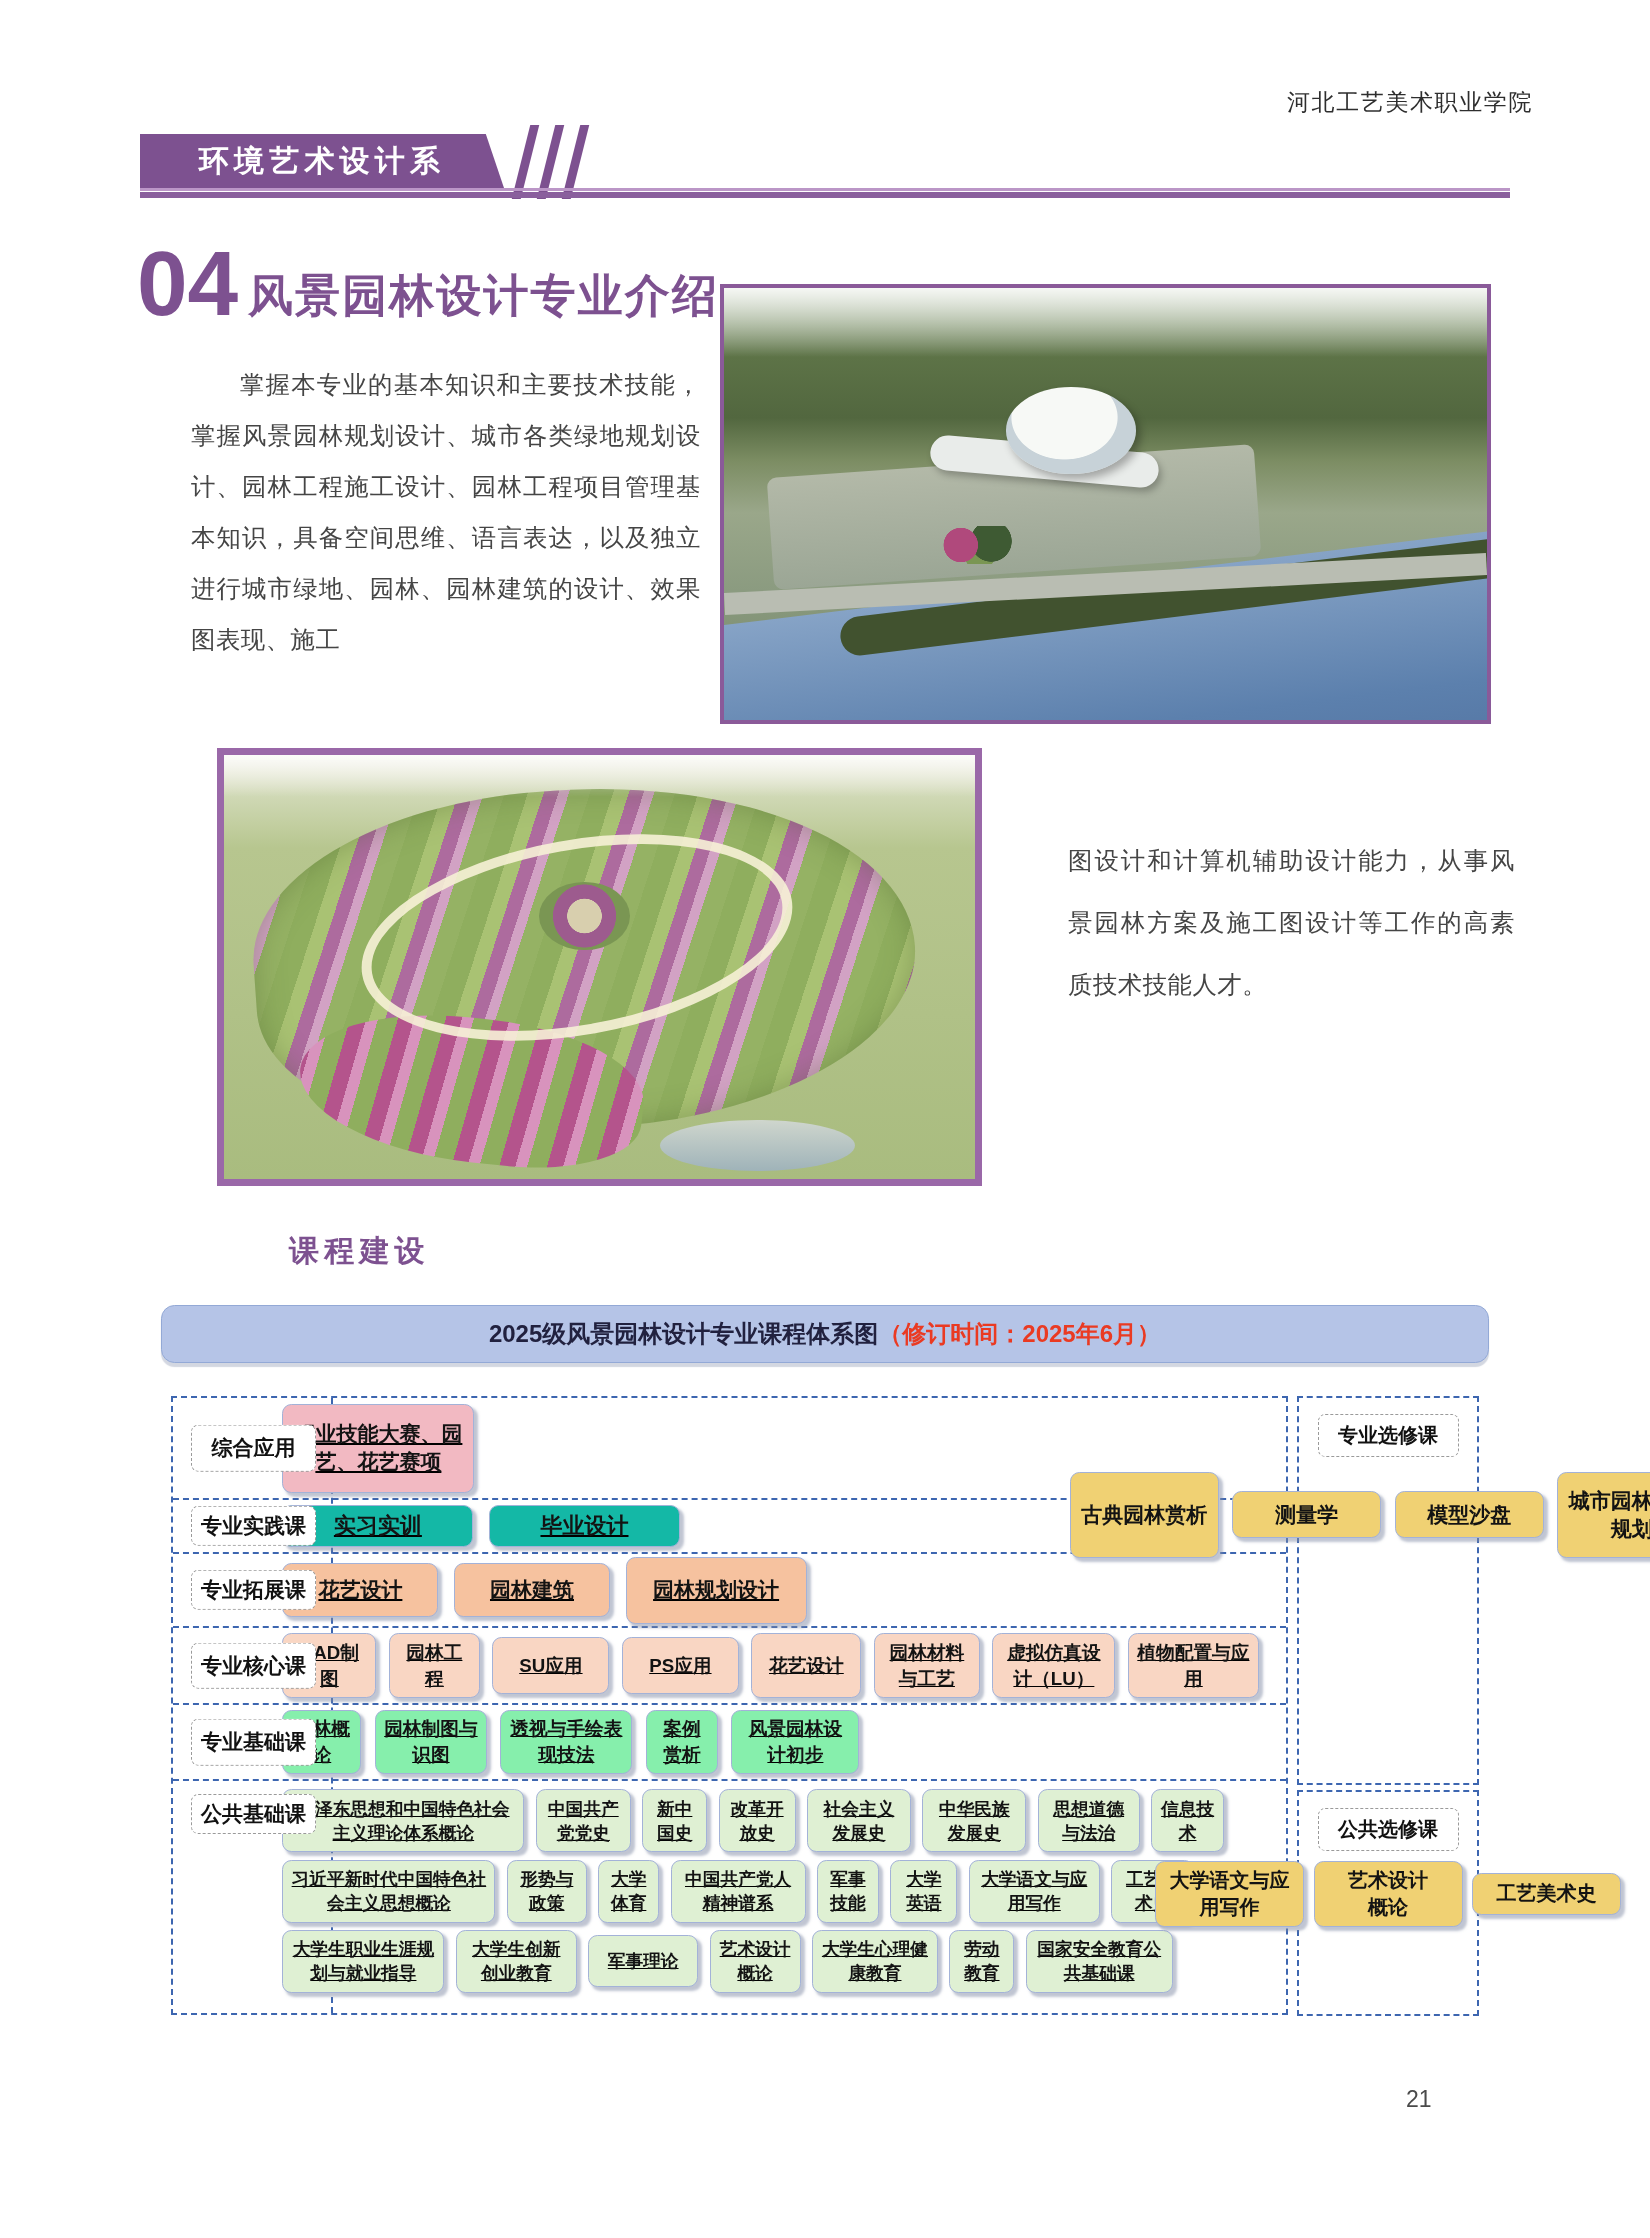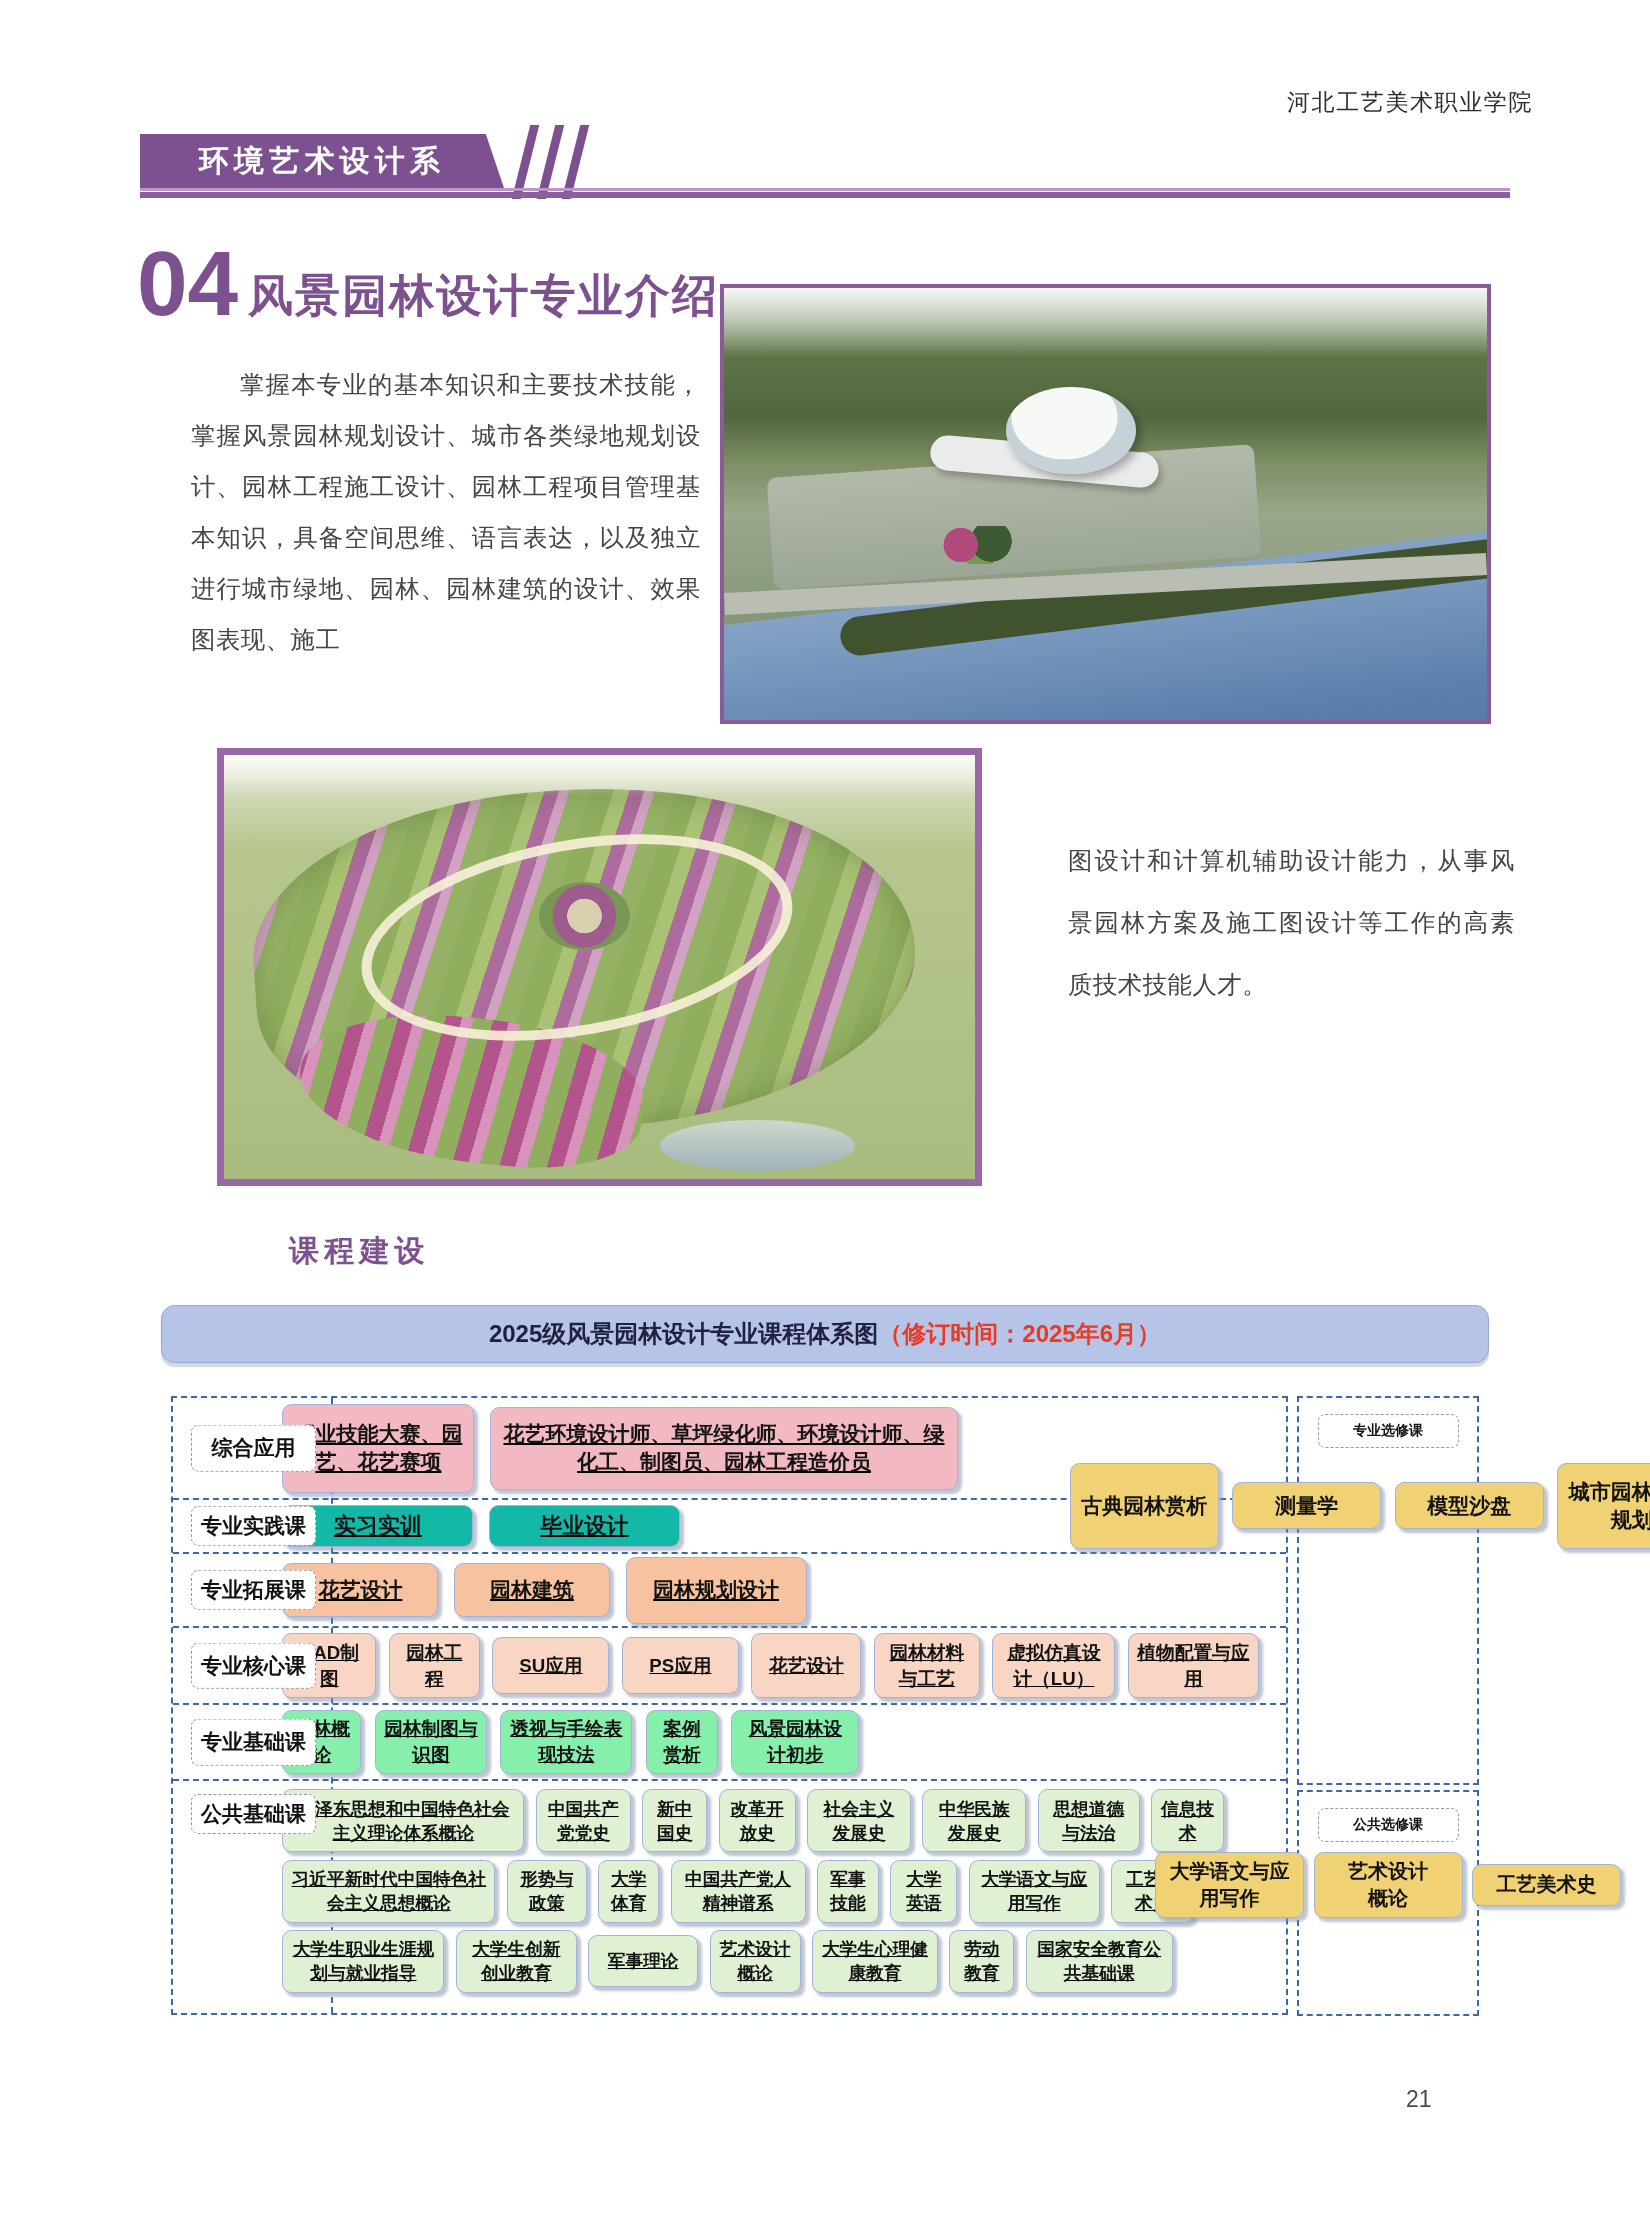--- a/index.html
+++ b/index.html
@@ -138,21 +138,21 @@
   .dg-right{
     position:absolute;left:1136px;width:182px;
     border:2.6px dashed var(--blue);
     display:flex;flex-direction:column;align-items:center;
   }
   .dg-right1{top:91px;height:389px;}
   .dg-right2{top:485px;height:226px;}
   .el-label{
     margin-top:15.6px;width:141px;padding:7.3px 2.1px;background:#fff;
     border:1.6px dashed #9a9a9a;border-radius:7.3px;
-    font-size:14px;font-weight:bold;color:#111;text-align:center;
+    font-size:20px;font-weight:bold;color:#111;text-align:center;
   }
   .el-stack{display:flex;flex-direction:row;align-items:center;gap:13.5px;margin-top:14.6px;}
   .dg-right2 .el-stack{gap:9.4px;margin-top:9.4px;}
 
   .page-number{
     position:absolute;left:1406px;top:2086px;
     font-size:23px;color:#4a4a4a;
   }
 </style>
 </head>
@@ -209,21 +209,20 @@
       <span class="t-note">（修订时间：2025年6月）</span>
     </div>
 
     <div class="dg-main">
       <div class="dg-vline"></div>
 
       <div class="drow r1">
         <div class="rowlabel">综合应用</div>
         <div class="drow-content">
           <div class="box pink" style="width:192px;min-height:89px;font-size:21px;">职业技能大赛、园艺、花艺赛项</div>
-          <div class="box pink" style="width:468px;min-height:83px;font-size:21px;">花艺环境设计师、草坪绿化师、环境设计师、绿化工、制图员、园林工程造价员</div>
         </div>
       </div>
 
       <div class="drow r2">
         <div class="rowlabel" style="padding:5.2px 3.1px;">专业实践课</div>
         <div class="drow-content">
           <div class="box salmon" style="width:191px;min-height:42px;font-size:22px;">实习实训</div>
           <div class="box salmon" style="width:191px;min-height:42px;font-size:22px;">毕业设计</div>
         </div>
       </div>

